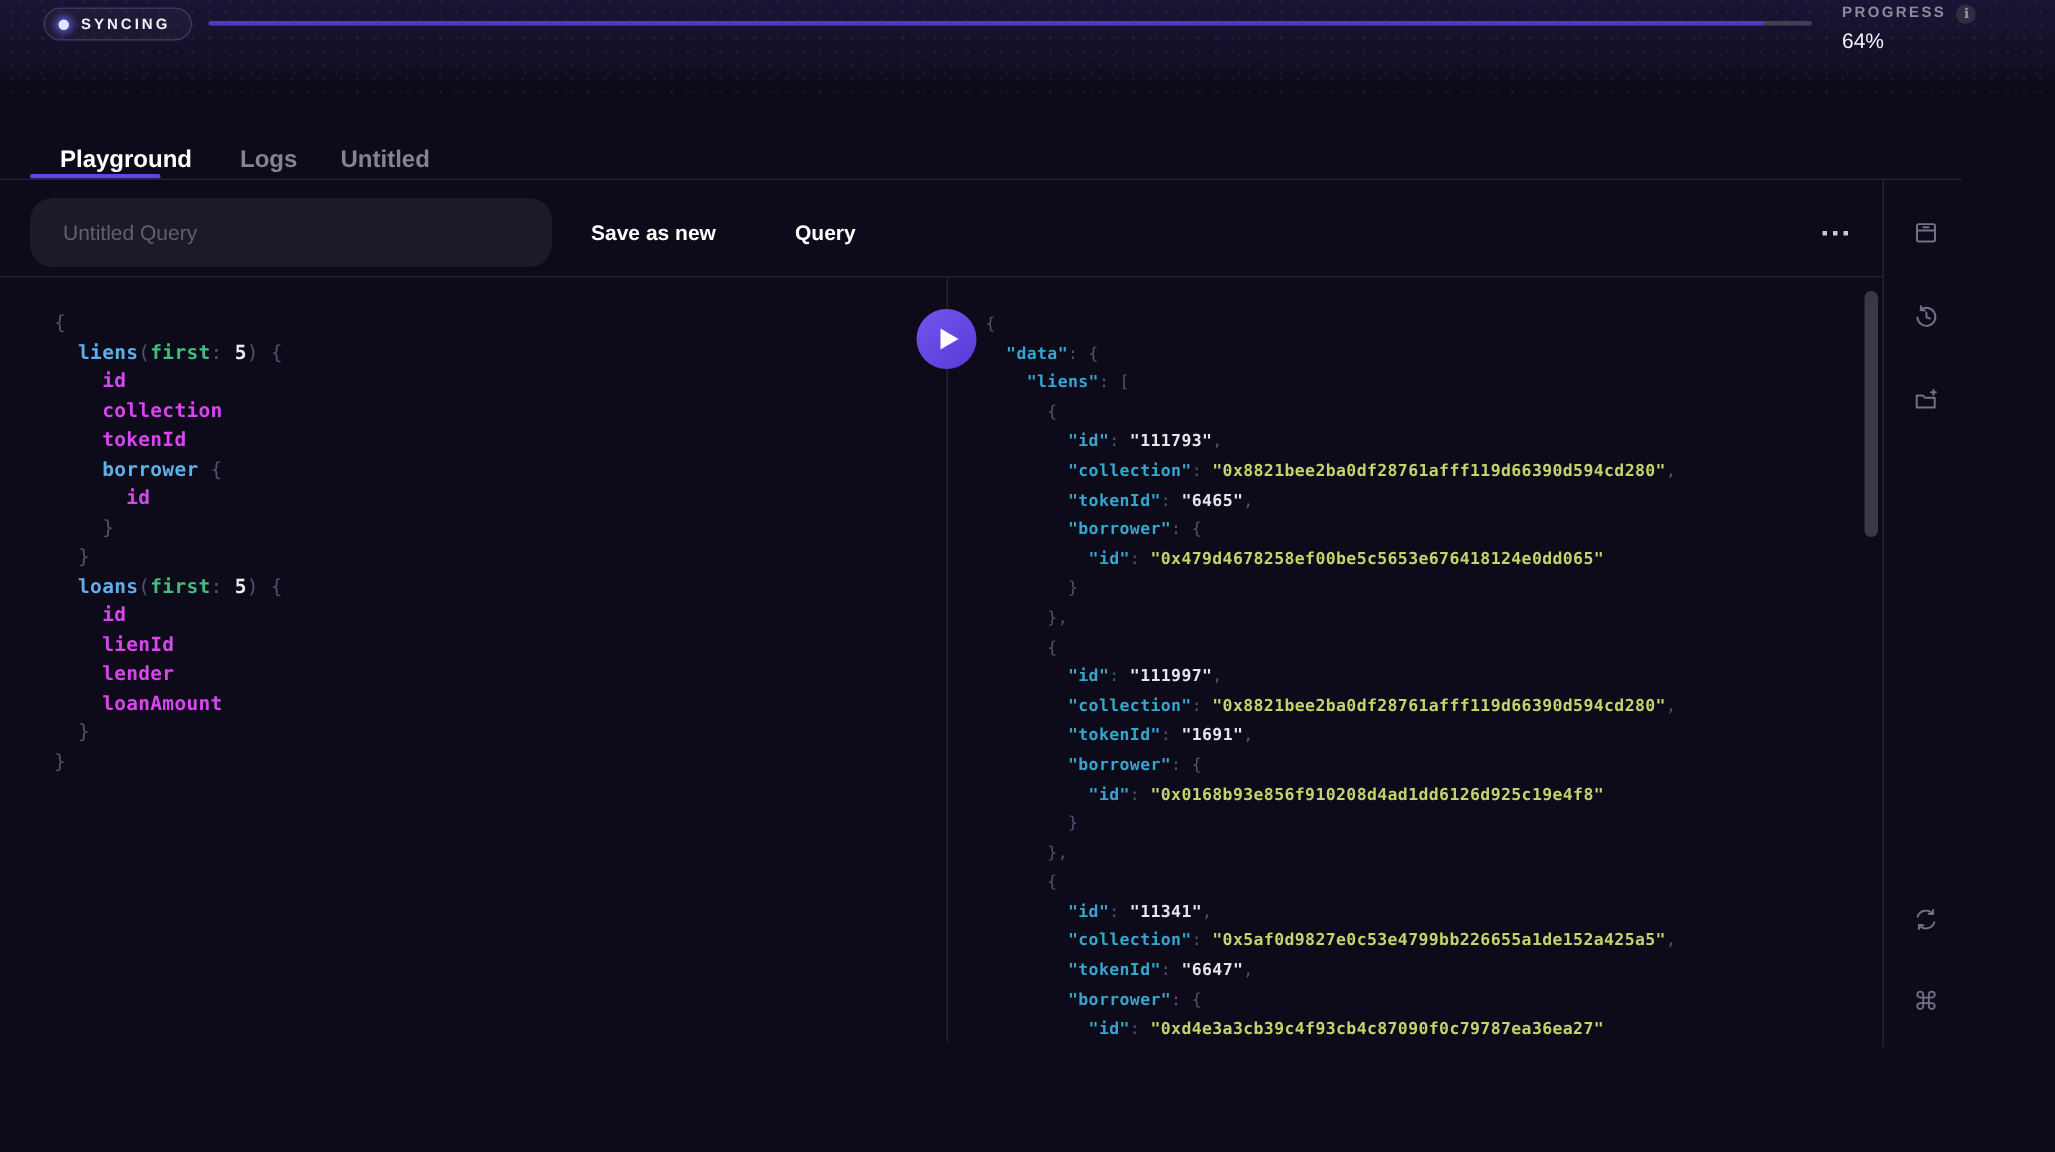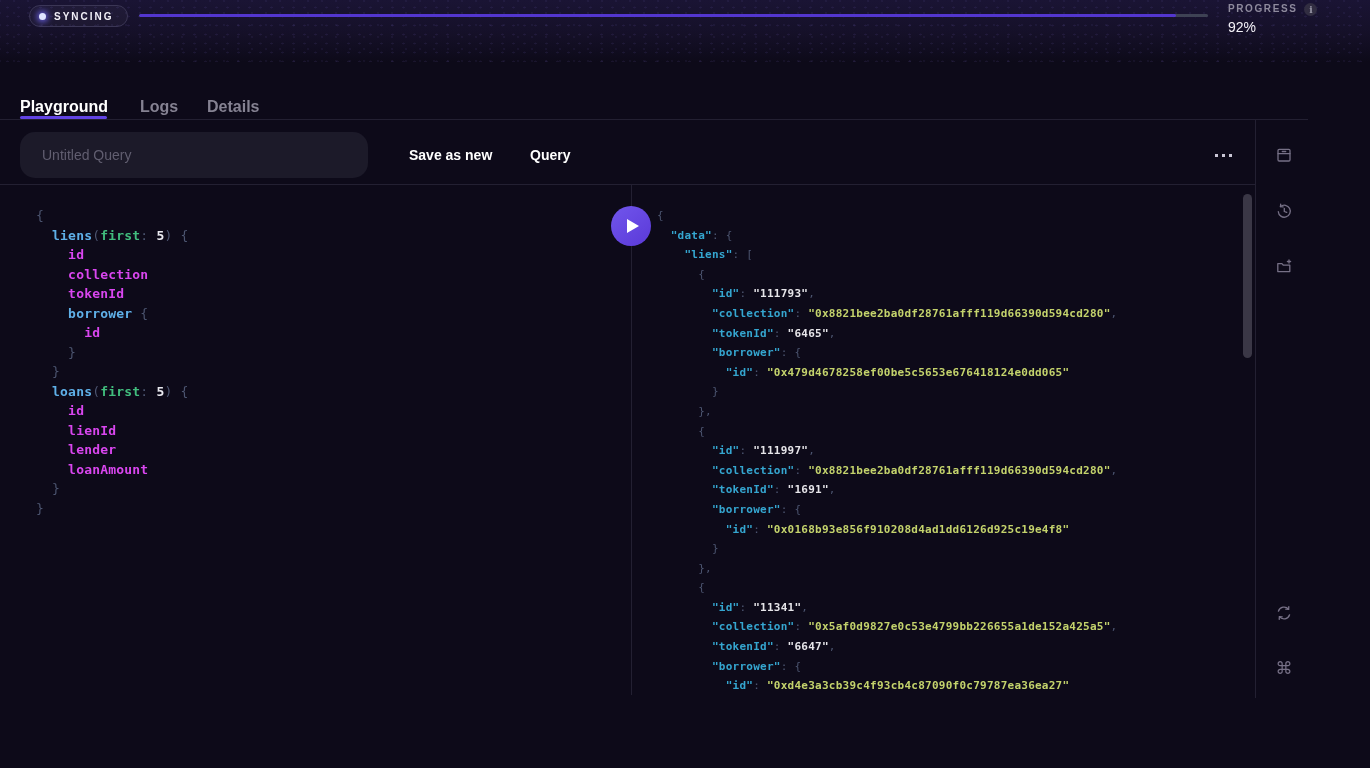--- a/index.html
+++ b/index.html
@@ -30,38 +30,38 @@
 
   .progress-block { position:absolute; left:1228px; top:3px; }
   .progress-label-row { display:flex; align-items:flex-start; gap:7px; }
   .progress-label { font-size:10px; font-weight:bold; letter-spacing:1.6px; color:#8e8a9d; }
   .info-icon { width:13px; height:13px; border-radius:50%; background:#312d41;
     color:#9b98a8; font-size:9px; font-weight:bold; display:flex; align-items:center;
     justify-content:center; font-family:"DejaVu Serif", serif; }
   .progress-value { margin-top:3px; font-size:14px; color:#f4f2f8; font-weight:500; }
 
   
-  .tab { position:absolute; top:98px; font-size:16px; font-weight:bold; color:#858292; cursor:pointer; }
+  .tab { position:absolute; top:98px; font-size:16px; font-weight:bold; color:#858292; cursor:pointer;margin-left:20px; }
   .tab.active { color:#ffffff; }
   .tab-playground { left:20px; }
   .tab-logs { left:140px; }
   .tab-details { left:207px; }
   .tab-underline { position:absolute; left:20px; top:116px; width:87px; height:3px;
     background:#6244e4; border-radius:1.5px; }
   .tabs-border { position:absolute; left:0; top:119px; width:1308px; height:1px; background:#232032; }
 
   
   .query-input { position:absolute; left:20px; top:132px; width:348px; height:46px;
     background:#1c1a29; border:none; border-radius:15px; padding:0 14px 0 22px;
     font-family:"Liberation Sans", sans-serif; font-size:14px; color:#e9e7f1; outline:none; }
   .query-input::placeholder { color:#615e70; }
   .text-btn { position:absolute; top:132px; height:46px; display:flex; align-items:center;
     font-size:14px; font-weight:bold; color:#ffffff; cursor:pointer; background:none; border:none;
     font-family:"Liberation Sans", sans-serif; }
-  .save-btn { left:409px; }
+  .save-btn { left:394px; }
   .cancel-btn { left:530px; }
   .more-btn { position:absolute; left:1206px; top:141px; width:34px; height:28px;
     display:flex; align-items:center; justify-content:center; gap:4px; cursor:pointer;
     background:none; border:none; }
   .more-btn i { width:3px; height:3px; background:#cac7d6; display:block; }
   .query-border { position:absolute; left:0; top:184px; width:1255px; height:1px; background:#232032; }
 
   
   .editor-pane { position:absolute; left:0; top:185px; width:630px; height:512px;
     overflow:hidden; padding:21px 0 0 36px;
@@ -112,27 +112,27 @@
       <span class="syncing-label">SYNCING</span>
     </div>
     <div class="progress-track">
       <div class="progress-fill" style="width: 97%;"></div>
     </div>
     <div class="progress-block">
       <div class="progress-label-row">
         <span class="progress-label">PROGRESS</span>
         <span class="info-icon">i</span>
       </div>
-      <div class="progress-value">92%</div>
+      <div class="progress-value">64%</div>
     </div>
   </div>
 
   <div class="tab tab-playground active">Playground</div>
   <div class="tab tab-logs">Logs</div>
-  <div class="tab tab-details">Details</div>
+  <div class="tab tab-details">Untitled</div>
   <div class="tab-underline"></div>
   <div class="tabs-border"></div>
 
   <input class="query-input" type="text" placeholder="Untitled Query" style="">
   <button class="text-btn save-btn">Save as new</button>
   <button class="text-btn cancel-btn">Query</button>
   <button class="more-btn">
     <i></i>
       <i></i>
       <i></i>

